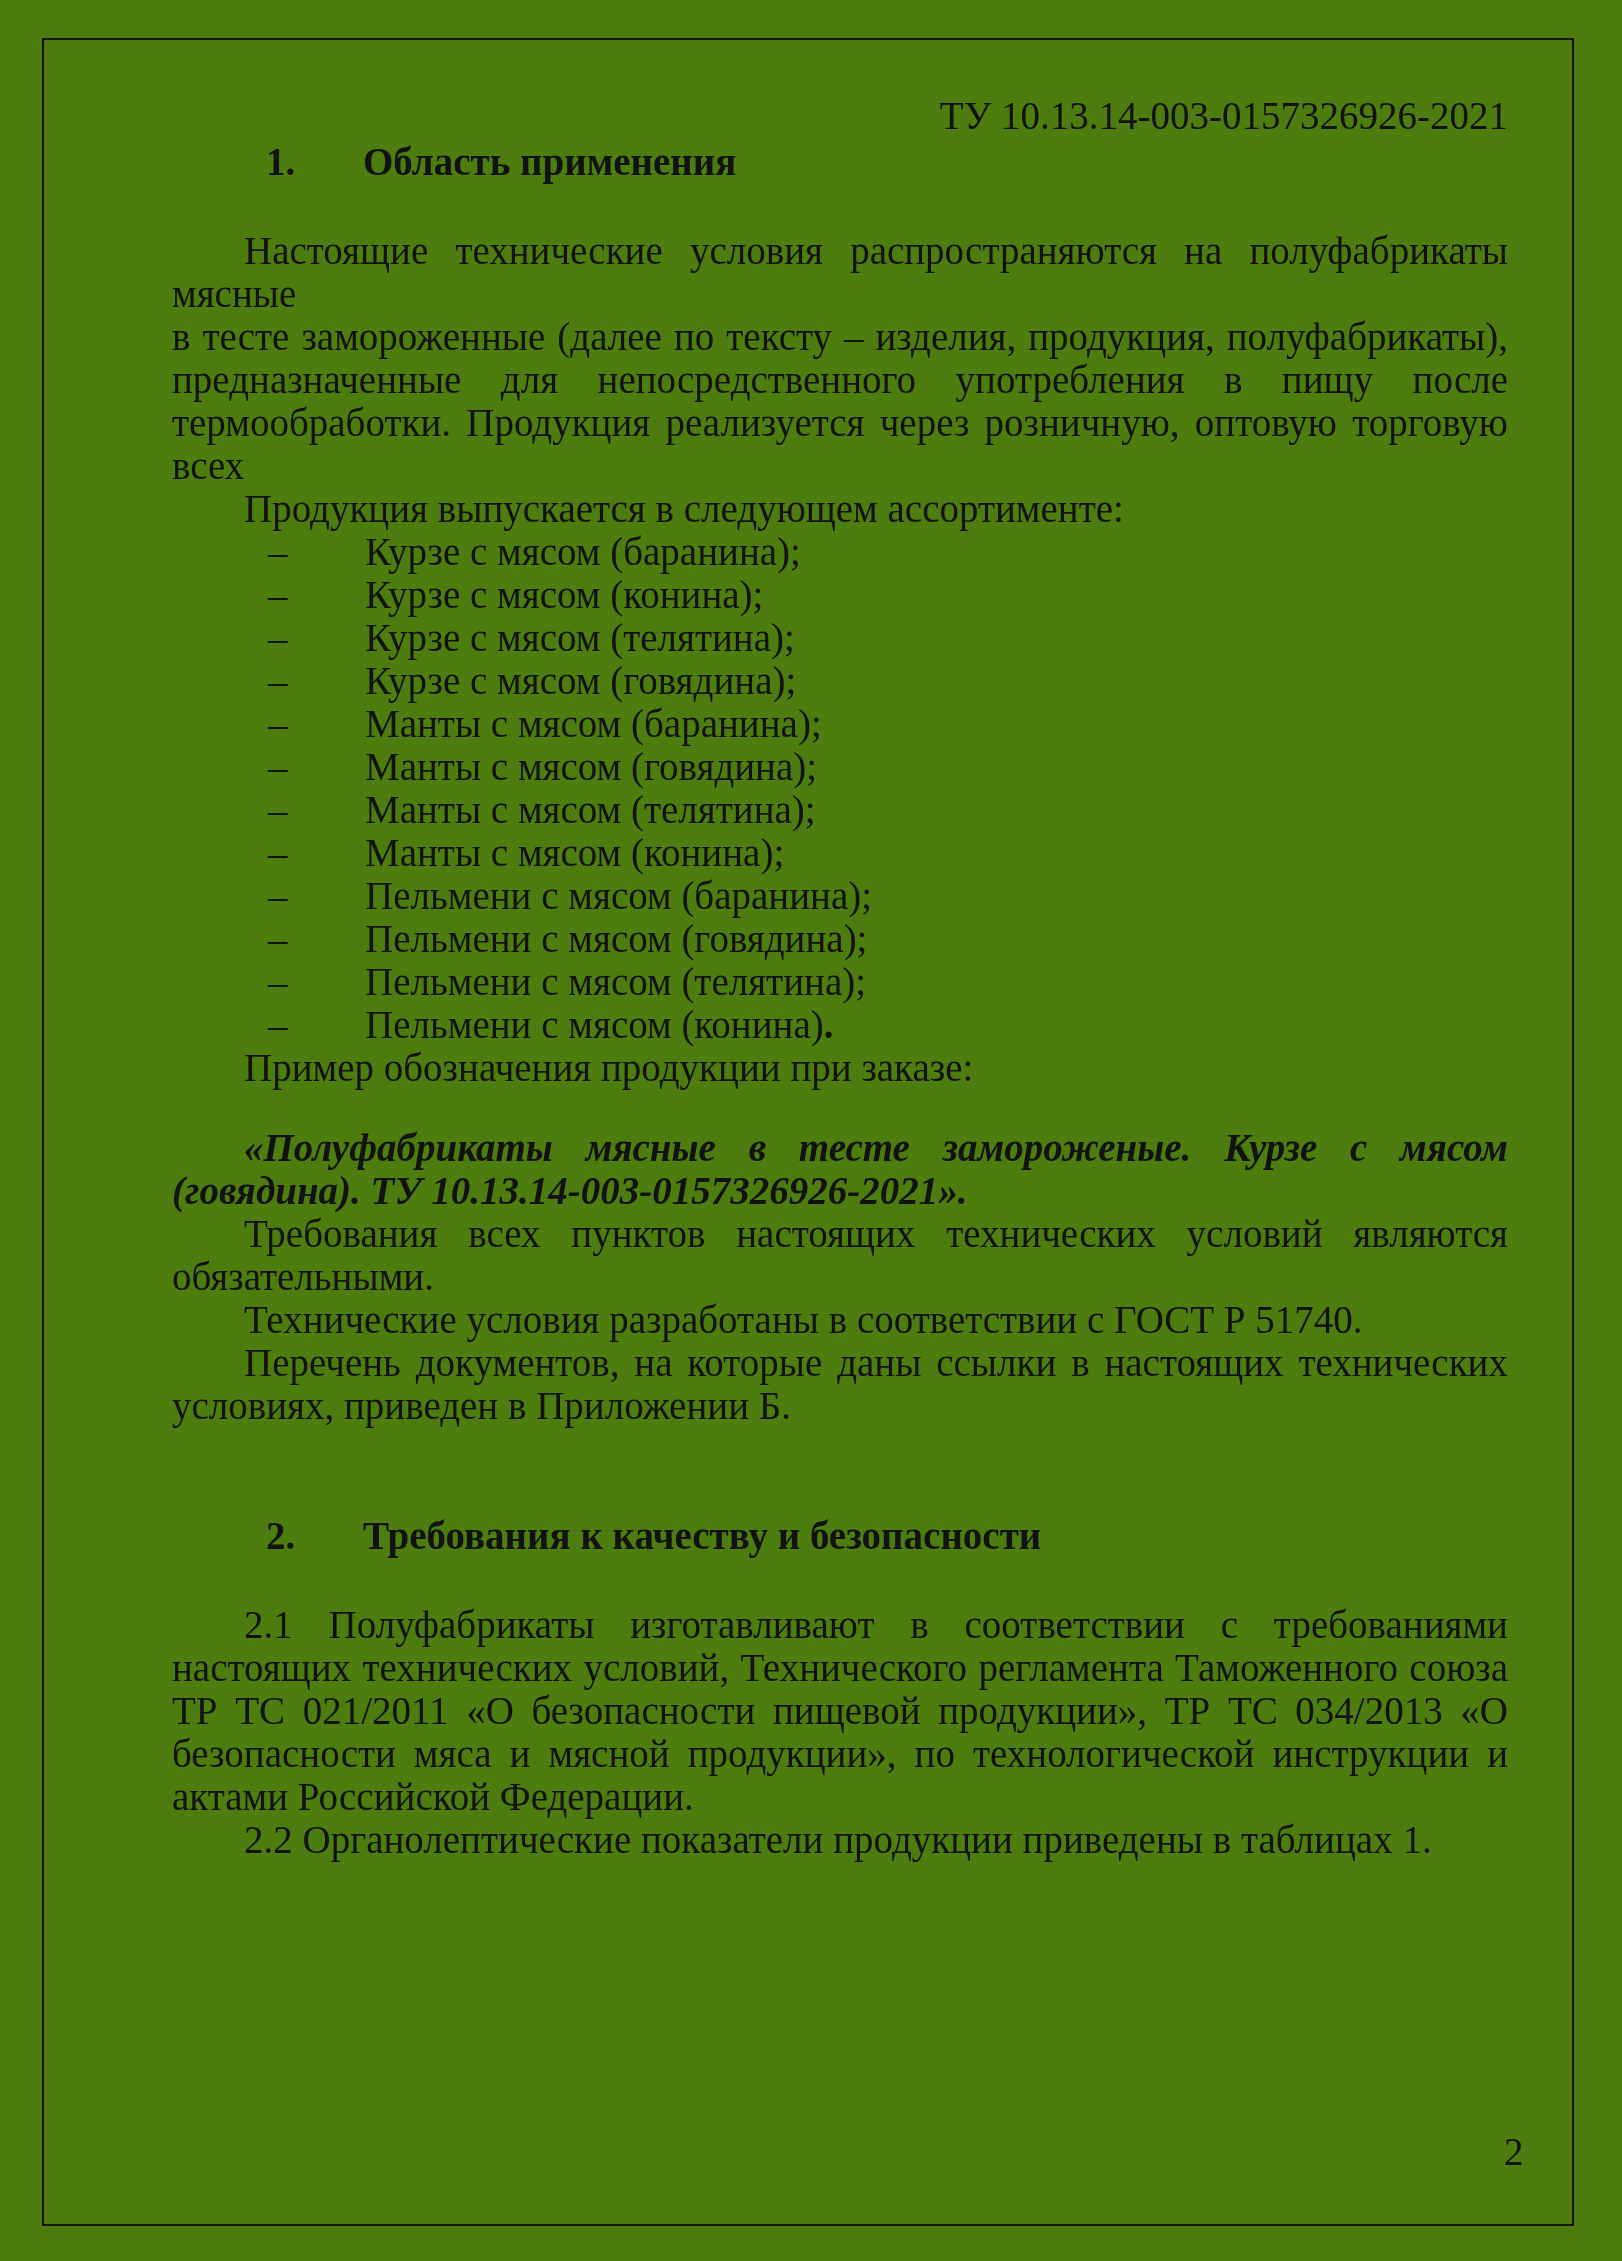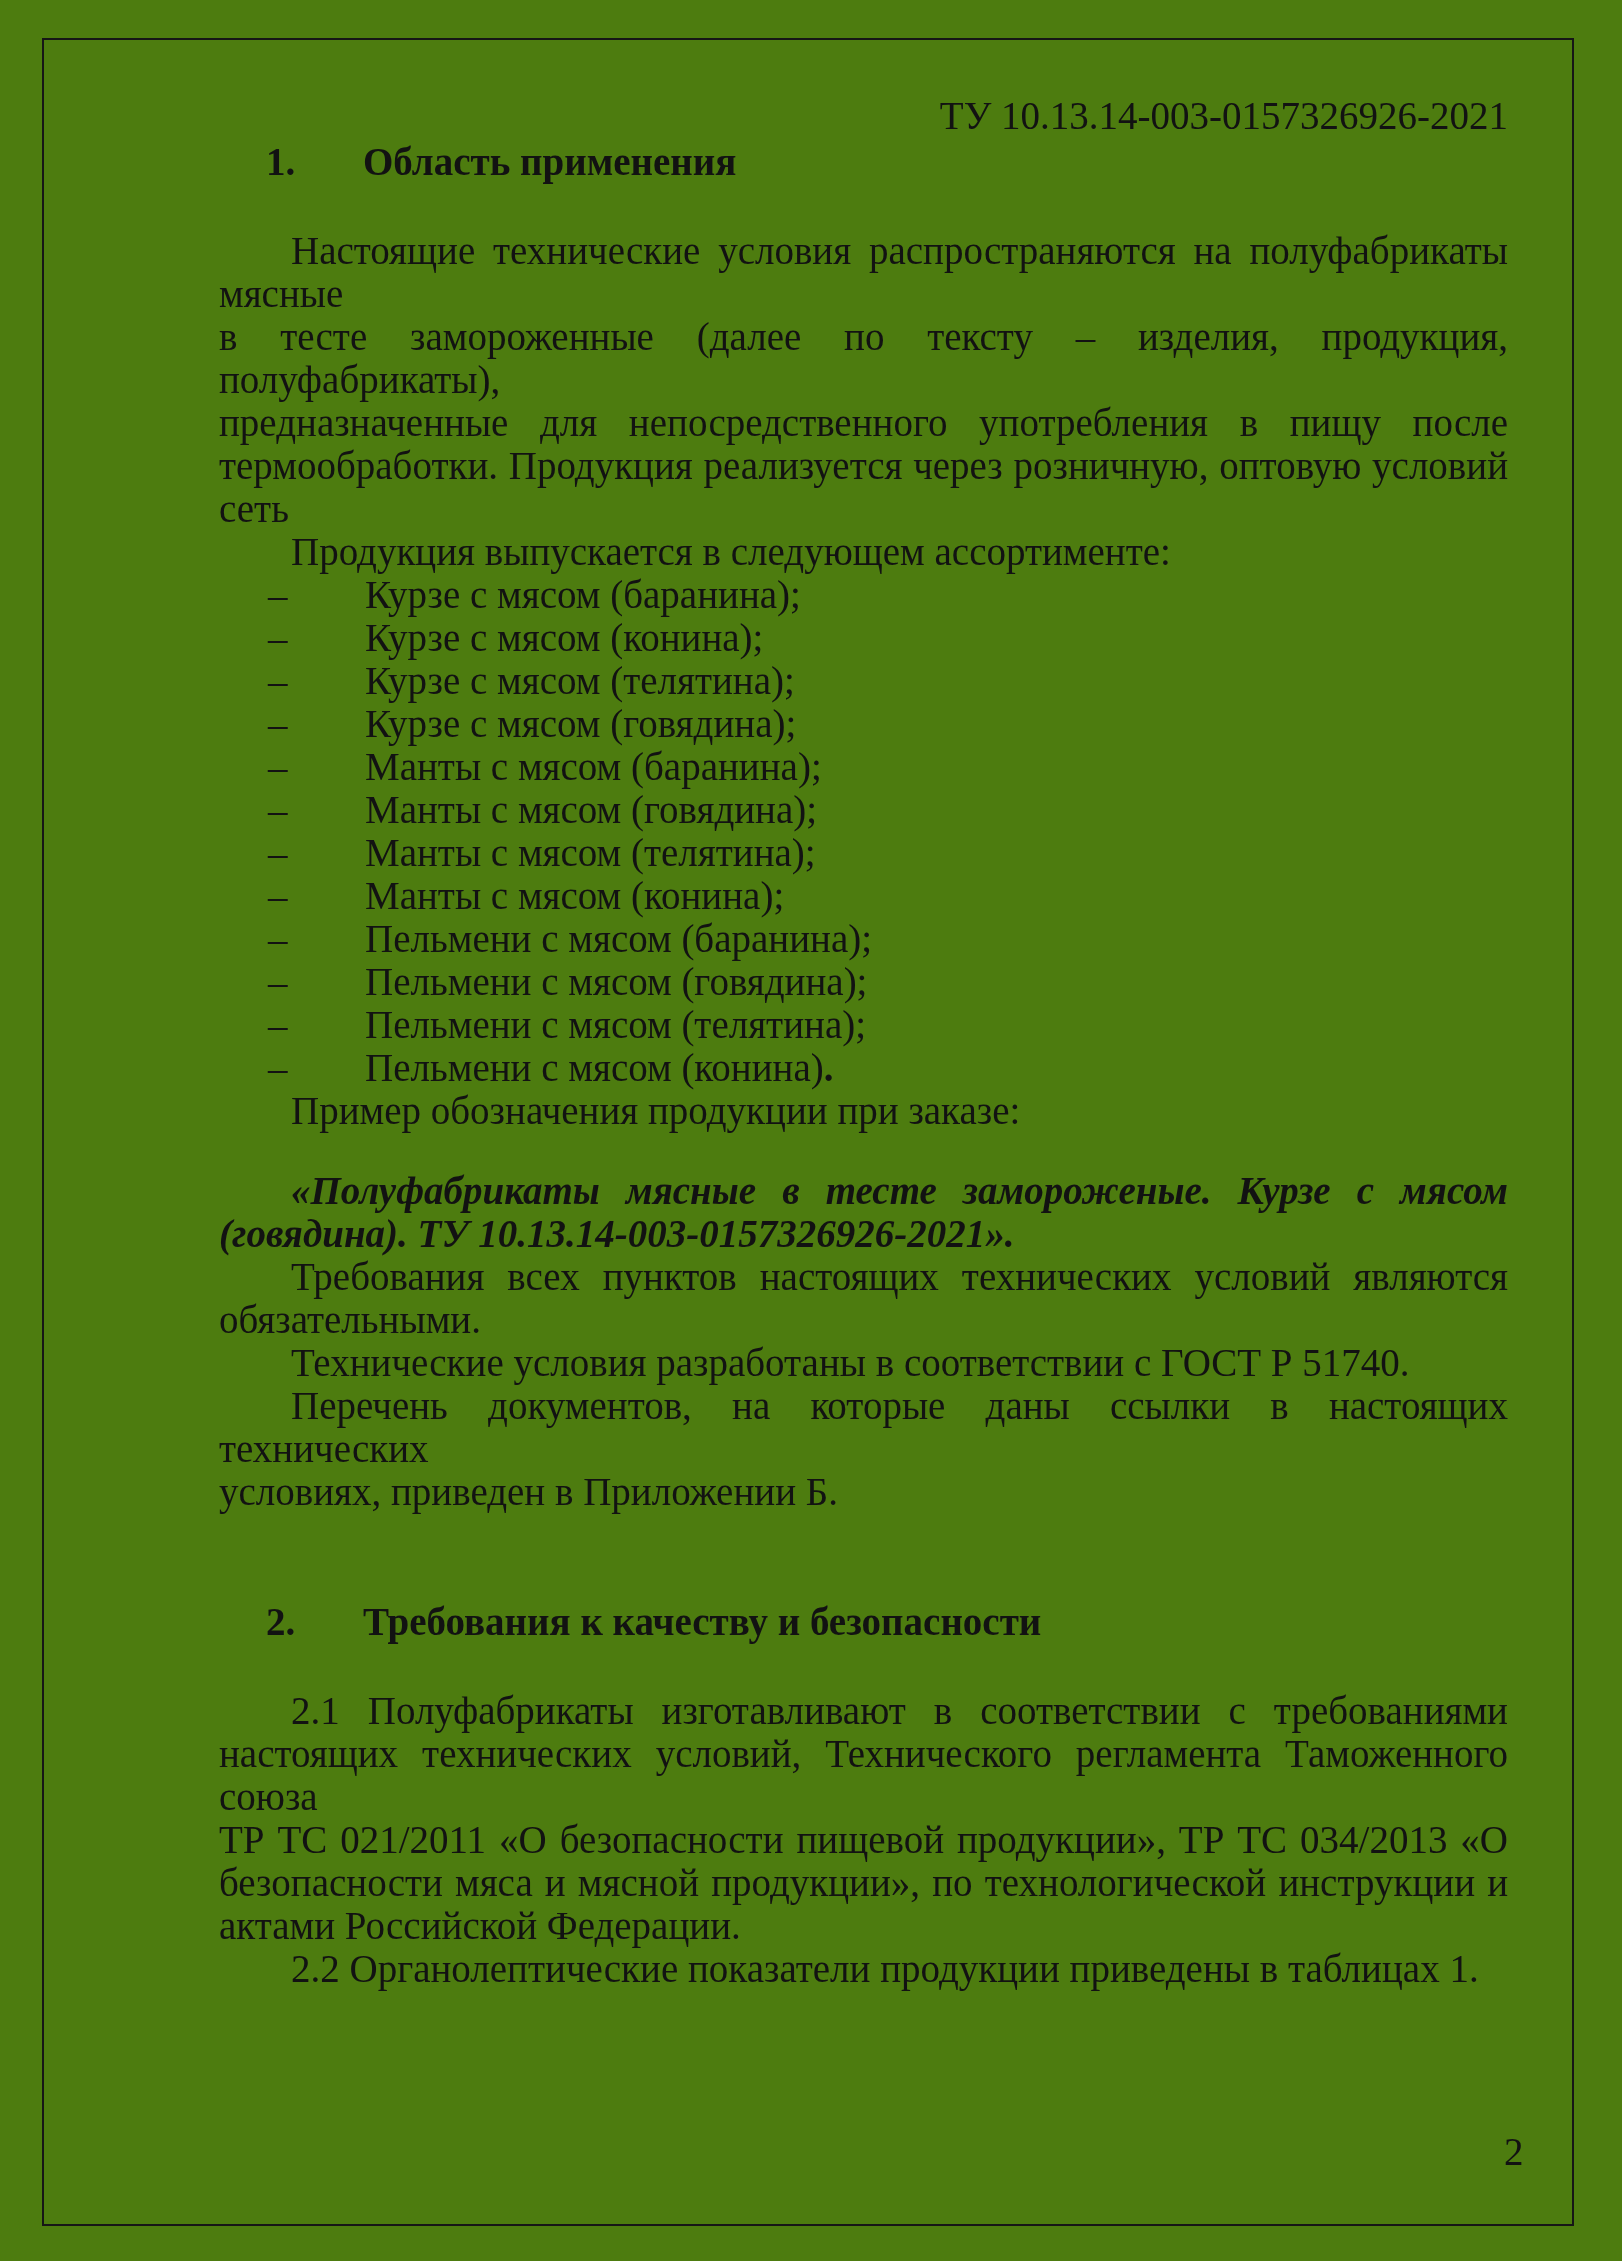--- a/index.html
+++ b/index.html
@@ -41,21 +41,21 @@
     padding-left:94px;
     white-space:nowrap;
   }
   .heading .h-num{display:inline-block;width:97px;}
   .h1{margin-top:3px;}
   .h2{margin-top:87px;}
   .para{margin:0;padding:0;}
   .para-intro{margin-top:46px;}
   .para-example{margin-top:37px;font-weight:bold;font-style:italic;}
   .para-21{margin-top:46px;}
-  .ln{text-align:left;margin-left:47px;}
+  .ln{text-align:left;}
   .ln.jst{text-align:justify;text-align-last:justify;}
   .ln.ind{text-indent:72px;}
   .list{margin:0;padding:0;}
   .li{padding-left:96px;white-space:nowrap;}
   .li .dash{display:inline-block;width:97px;}
   .bold-dot{font-weight:bold;}
   .page-number{
     position:absolute;
     left:1504px;top:2130px;
     font-size:39px;line-height:43px;
@@ -72,21 +72,21 @@
     <div class="doc-number">ТУ 10.13.14-003-0157326926-2021</div>
 
     <div class="heading h1">
       <span class="h-num">1.</span><span>Область применения</span>
     </div>
 
     <div class="para para-intro">
         <div class="ln jst ind">Настоящие технические условия распространяются на полуфабрикаты мясные</div>
         <div class="ln jst">в тесте замороженные (далее по тексту – изделия, продукция, полуфабрикаты),</div>
         <div class="ln jst">предназначенные для непосредственного употребления в пищу после</div>
-        <div class="ln jst">термообработки. Продукция реализуется через розничную, оптовую условий сеть</div>
+        <div class="ln jst">термообработки. Продукция реализуется через розничную, оптовую торговую всех</div>
       </div>
 
     <div class="para">
         <div class="ln ind">Продукция выпускается в следующем ассортименте:</div>
       </div>
 
     <div class="list">
         <div class="li"><span class="dash">–</span><span>Курзе с мясом (баранина);</span></div>
         <div class="li"><span class="dash">–</span><span>Курзе с мясом (конина);</span></div>
         <div class="li"><span class="dash">–</span><span>Курзе с мясом (телятина);</span></div>

